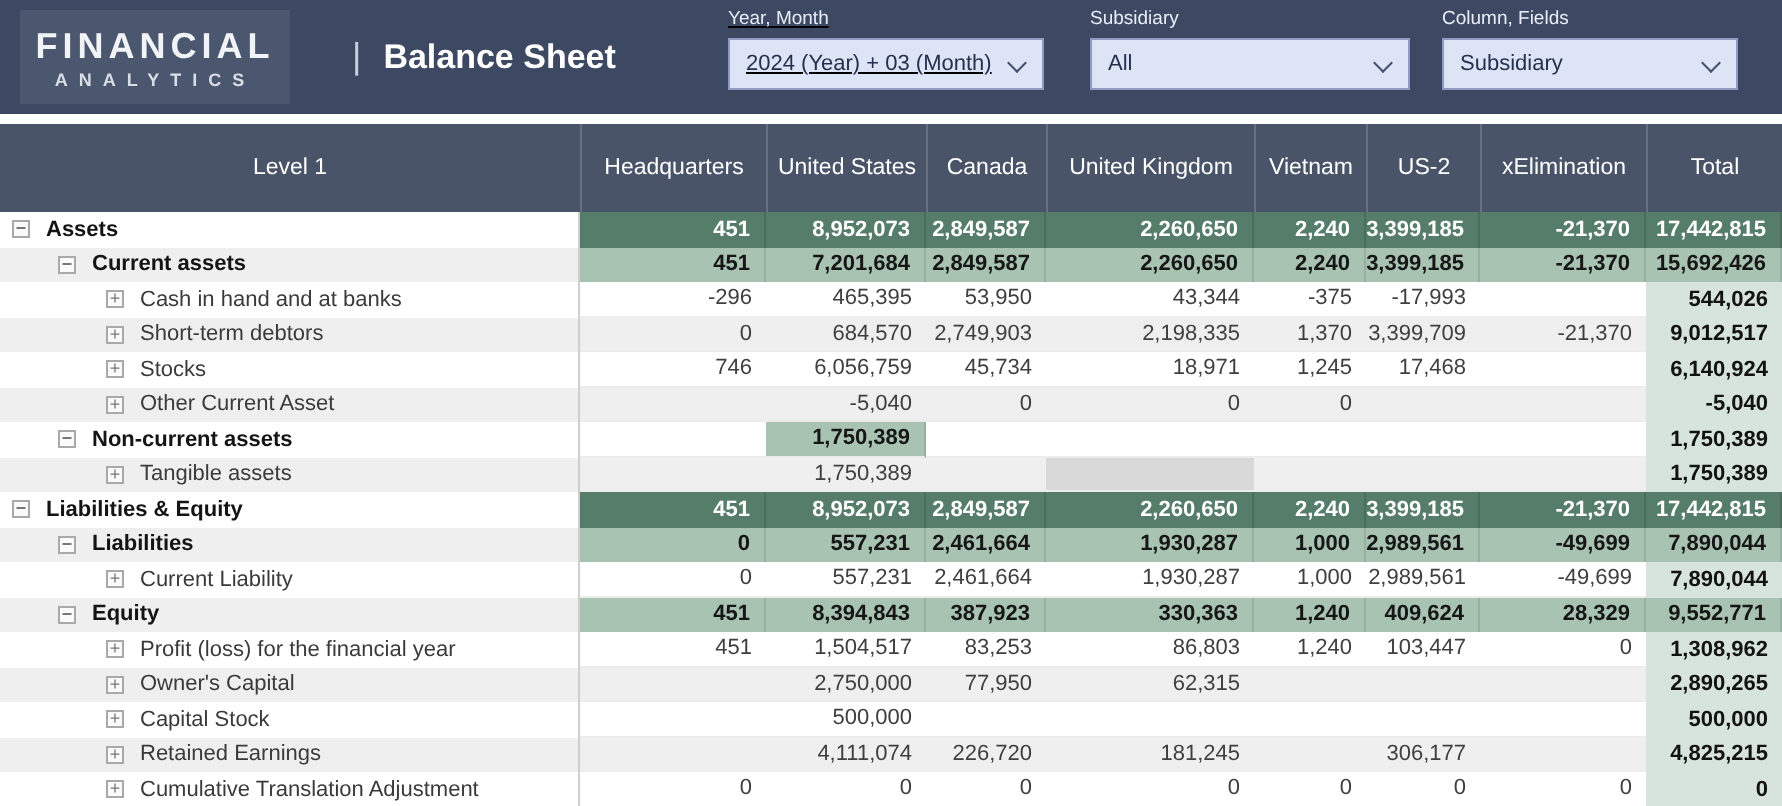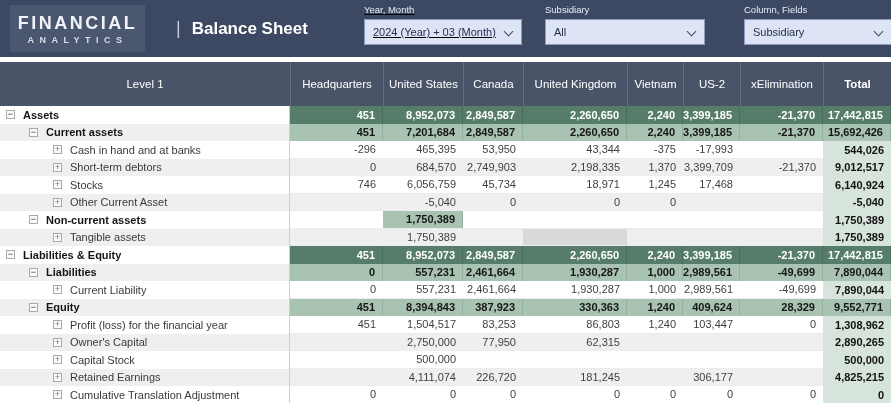--- a/index.html
+++ b/index.html
@@ -25,31 +25,31 @@
 
   .filter{ position:absolute; top:4px; }
   .filter-label{ color:#E9EDF7; font-size:9.5px; margin-bottom:4px; }
   .filter-select{ position:relative; height:26px; background:var(--dropdown-bg);
                   border:1px solid var(--dropdown-border); color:var(--dropdown-text);
                   font-size:11px; line-height:24px; padding:0 22px 0 8px; cursor:pointer;
                   white-space:nowrap; overflow:hidden; }
   .chevron{ position:absolute; right:9px; top:8px; width:7px; height:7px;
             border-right:1.6px solid #44506B; border-bottom:1.6px solid #44506B;
             transform:rotate(45deg); }
-  .f1{ left:364px; width:158px;text-decoration:underline; } .f2{ left:545px; width:160px; } .f3{ left:744px; width:148px; }
+  .f1{ left:364px; width:158px;text-decoration:underline; } .f2{ left:545px; width:160px; } .f3{ left:721px; width:148px; }
 
   .gap{ height:5px; background:#fff; }
 
   
   .grid-row{ display:grid; grid-template-columns:290px 93px 80px 60px 104px 56px 57px 83px 68px; width:891px; }
   .thead{ height:44px; background:var(--header-bg);text-align:right; }
   .hcell{ color:#FFFFFF; font-size:11.5px; display:flex; align-items:center; justify-content:center;
           border-left:1px solid rgba(255,255,255,0.16); }
   .hcell:first-child{ border-left:none; }
-  .hcell.total{ font-weight:700; }
+  .hcell.total{ font-weight:400; }
 
   .trow{ height:17.5px; background:#fff; }
   .trow.zebra{ background:var(--zebra); }
 
   .cell{ font-size:11px; display:flex; align-items:center; justify-content:flex-end;
          padding-right:7px; color:#3F3F3F; overflow:hidden; white-space:nowrap; }
   .label-cell{ justify-content:flex-start; padding-right:2px; border-right:1px solid #CFCFCF; color:#3A3A3A; }
   .label-bold{ font-weight:700; color:#141414; }
 
   .expander{ flex:0 0 auto; width:9px; height:9px; border:1px solid #A9A9A9; background:#FAFAFA;

